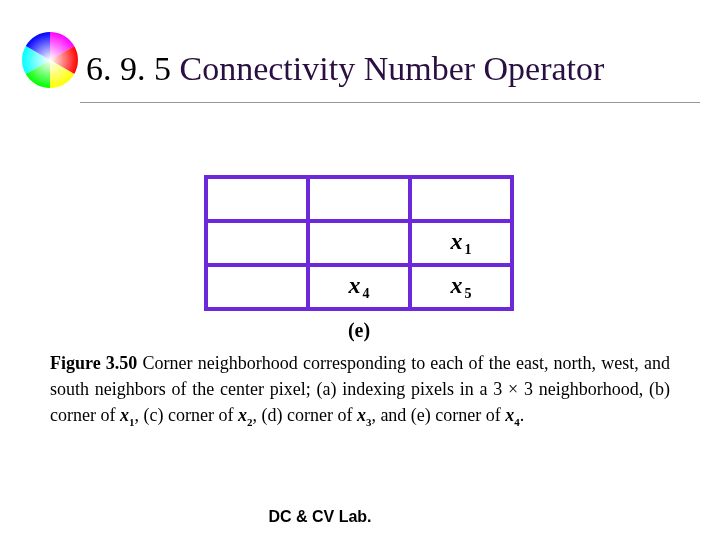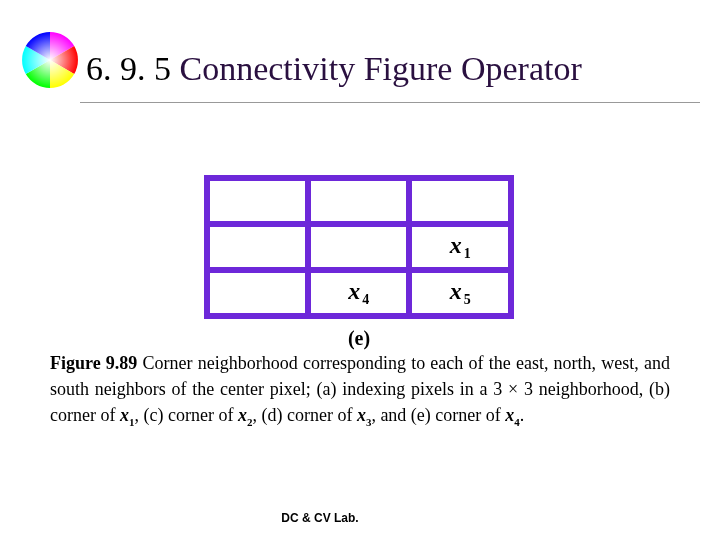--- a/index.html
+++ b/index.html
@@ -51,21 +51,21 @@
     left: 204px;
     width: 310px;
   }
   table.neighborhood {
     border-collapse: collapse;
     margin: 0 auto;
   }
   table.neighborhood td {
     width: 96px;
     height: 38px;
-    border: 6px solid #6d28d9;
+    border: 4px solid #6d28d9;
     text-align: center;
     vertical-align: middle;
     font-family: 'Times New Roman', Times, serif;
     font-size: 24px;
     font-style: italic;
     font-weight: bold;
   }
   table.neighborhood td .sub {
     font-size: 14px;
     vertical-align: sub;
@@ -104,21 +104,21 @@
     vertical-align: sub;
     font-weight: bold;
   }
 
   .footer {
     position: absolute;
     bottom: 14px;
     left: 0;
     width: 640px;
     text-align: center;
-    font-size: 12px;
+    font-size: 16px;
     line-height: 1.15;
     color: #000;
   }
   .footer .lab {
     font-weight: bold;
   }
 </style>
 </head>
 <body>
 <div class="slide">
@@ -138,21 +138,21 @@
         <path d="M32 32 L32 60 A28 28 0 0 1 7.8 46 Z" fill="#00ff00"></path>
         <path d="M32 32 L7.8 46 A28 28 0 0 1 7.8 18 Z" fill="#00ffff"></path>
         <path d="M32 32 L7.8 18 A28 28 0 0 1 32 4 Z" fill="#0000ff"></path>
       </g>
       <circle cx="32" cy="32" r="28" fill="url(#rg)"></circle>
     </svg>
   </div>
 
   <div class="title">
     <span class="sec">6. 9. 5</span>
-    <span>Connectivity Figure Operator</span>
+    <span>Connectivity Number Operator</span>
   </div>
   <div class="underline"></div>
 
   <div class="figure-wrap">
     <table class="neighborhood">
       <tbody>
           <tr>
         <td></td>
         <td></td>
         <td></td>
@@ -166,21 +166,21 @@
         <td></td>
         <td><span><span>x</span><span class="sub">4</span></span></td>
         <td><span><span>x</span><span class="sub">5</span></span></td>
       </tr>
     </tbody>
       </table>
     <div class="figlabel">(e)</div>
   </div>
 
   <div class="caption">
-    <span class="figno">Figure 9.89</span>
+    <span class="figno">Figure 3.50</span>
     <span id="caption-body"> Corner neighborhood corresponding to each of the east, north, west, and south neighbors of the center pixel; (a) indexing pixels in a 3 × 3 neighborhood, (b) corner of <span class="mathx">x</span><span class="subc">1</span>, (c) corner of <span class="mathx">x</span><span class="subc">2</span>, (d) corner of <span class="mathx">x</span><span class="subc">3</span>, and (e) corner of <span class="mathx">x</span><span class="subc">4</span>.</span>
   </div>
 
   <div class="footer">
     <div class="lab">DC &amp; CV Lab.</div>
   </div>
 
 </div>
 
 </body></html>

